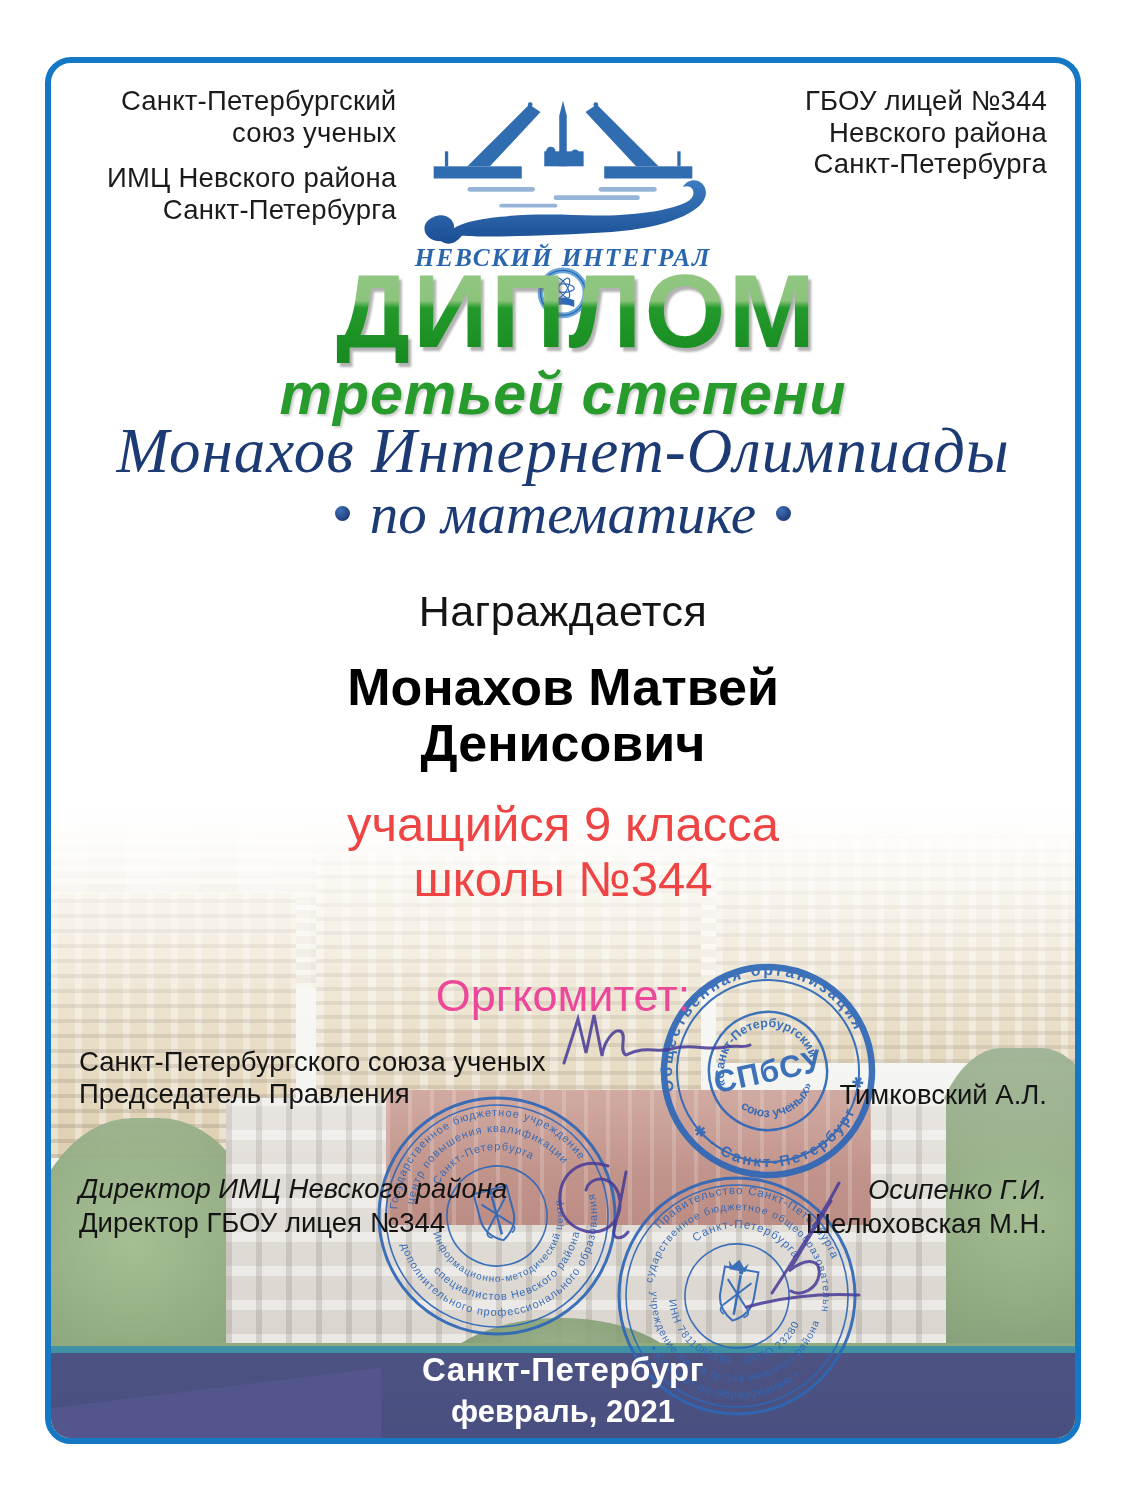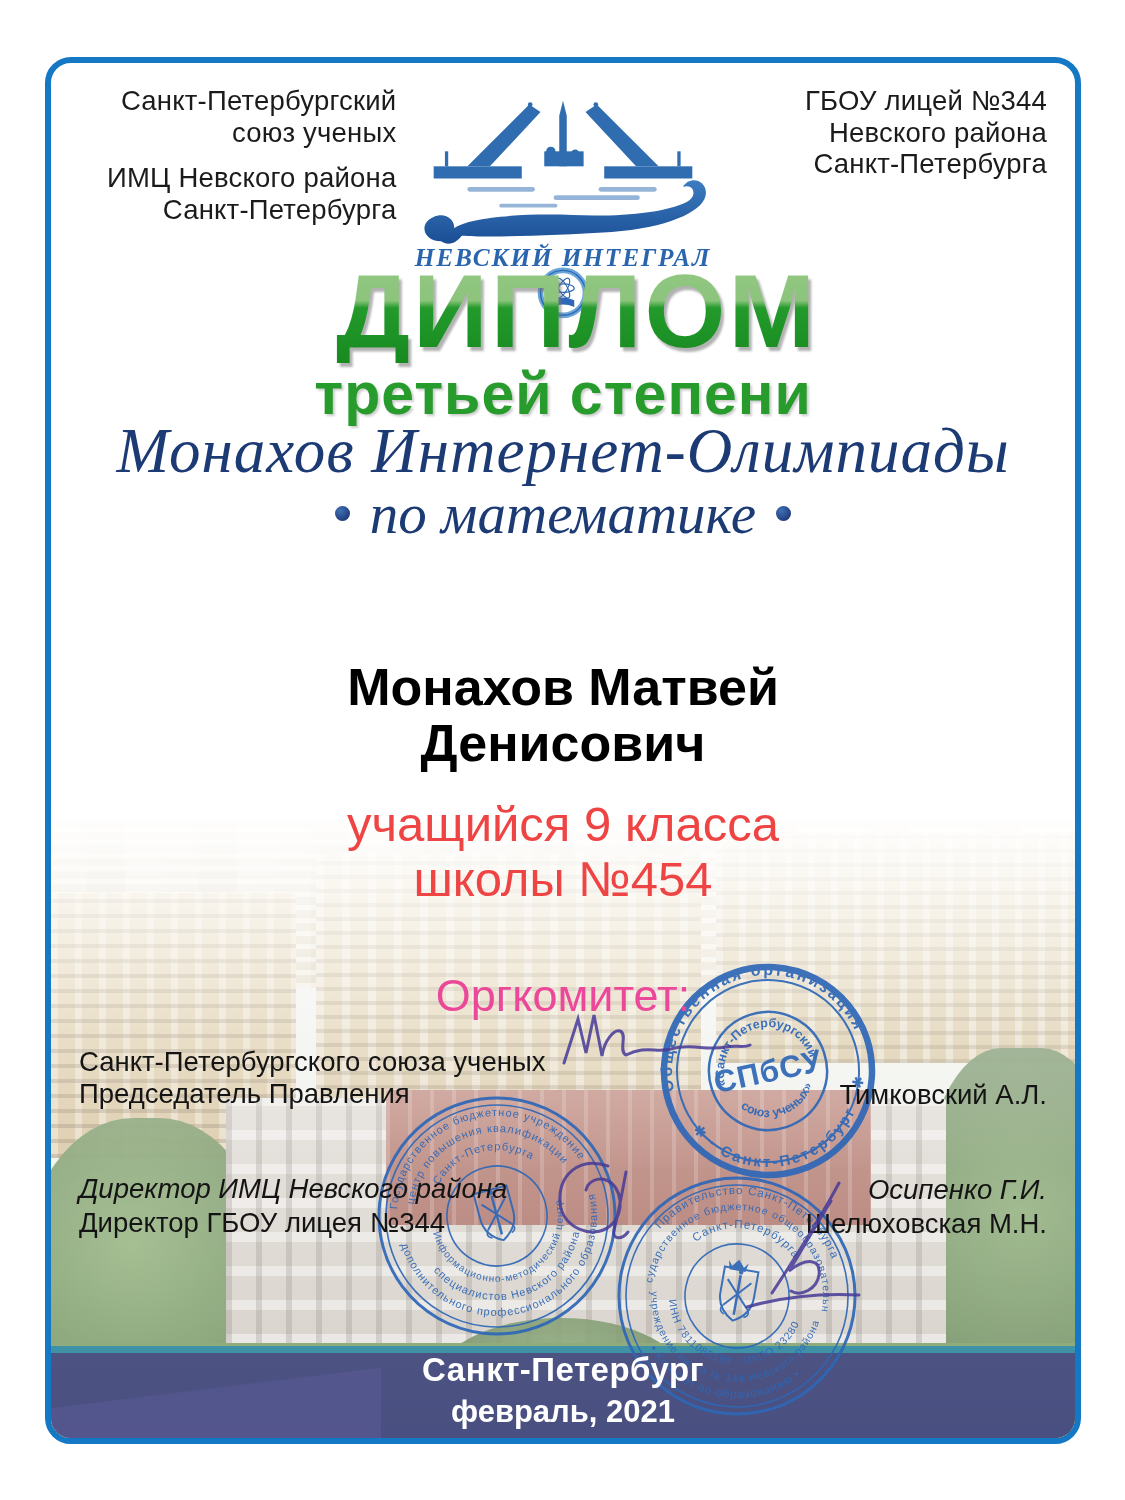--- a/index.html
+++ b/index.html
@@ -101,21 +101,21 @@
   .center { left:0; right:0; text-align:center; }
 
   .diploma {
     top:196px; font-size:104px; font-weight:bold; letter-spacing:3px; line-height:1;
     background:linear-gradient(180deg, #93c884 0%, #8cc47c 40%, #239a2b 47%, #178a20 100%);
     -webkit-background-clip:text; background-clip:text; color:transparent;
     filter:drop-shadow(3px 4px 1px rgba(115,115,115,.55));
     padding-left:28px;
   }
   .degree {
-    top:297px; font-size:59px; font-weight:bold; letter-spacing:1px;
+    top:297px; font-size:59px; font-style:italic; font-weight:bold; letter-spacing:1px;
     color:#289b2d; filter:drop-shadow(2px 2px 1px rgba(130,130,130,.4));
   }
   .event1 {
     top:352px; font-size:63px; font-style:italic; color:#1c3a74;
     font-family:"Liberation Serif","DejaVu Serif",serif; letter-spacing:1px;
   }
   .event2 {
     top:418px; font-size:57px; font-style:italic; color:#1c3a74;
     font-family:"Liberation Serif","DejaVu Serif",serif;
     display:flex; justify-content:center; align-items:center; gap:20px;
@@ -317,27 +317,28 @@
 
       <div class="center diploma">ДИПЛОМ</div>
       <div class="center degree">третьей степени</div>
       <div class="center event1">Монахов Интернет-Олимпиады</div>
       <div class="center event2">
         <span class="dot"></span>
         <span>по математике</span>
         <span class="dot"></span>
       </div>
 
+      <div class="center award-label">Награждается</div>
       <div class="center recipient">
         <div>Монахов Матвей</div>
         <div>Денисович</div>
       </div>
       <div class="center detail">
         <div>учащийся 9 класса</div>
-        <div>школы №454</div>
+        <div>школы №344</div>
       </div>
 
       <div class="center committee-heading">Оргкомитет:</div>
 
       <div class="c-row row1">
         <div class="role">
           <div>Санкт-Петербургского союза ученых</div>
           <div>Председатель Правления</div>
         </div>
         <div class="c-name">Тимковский А.Л.</div>

